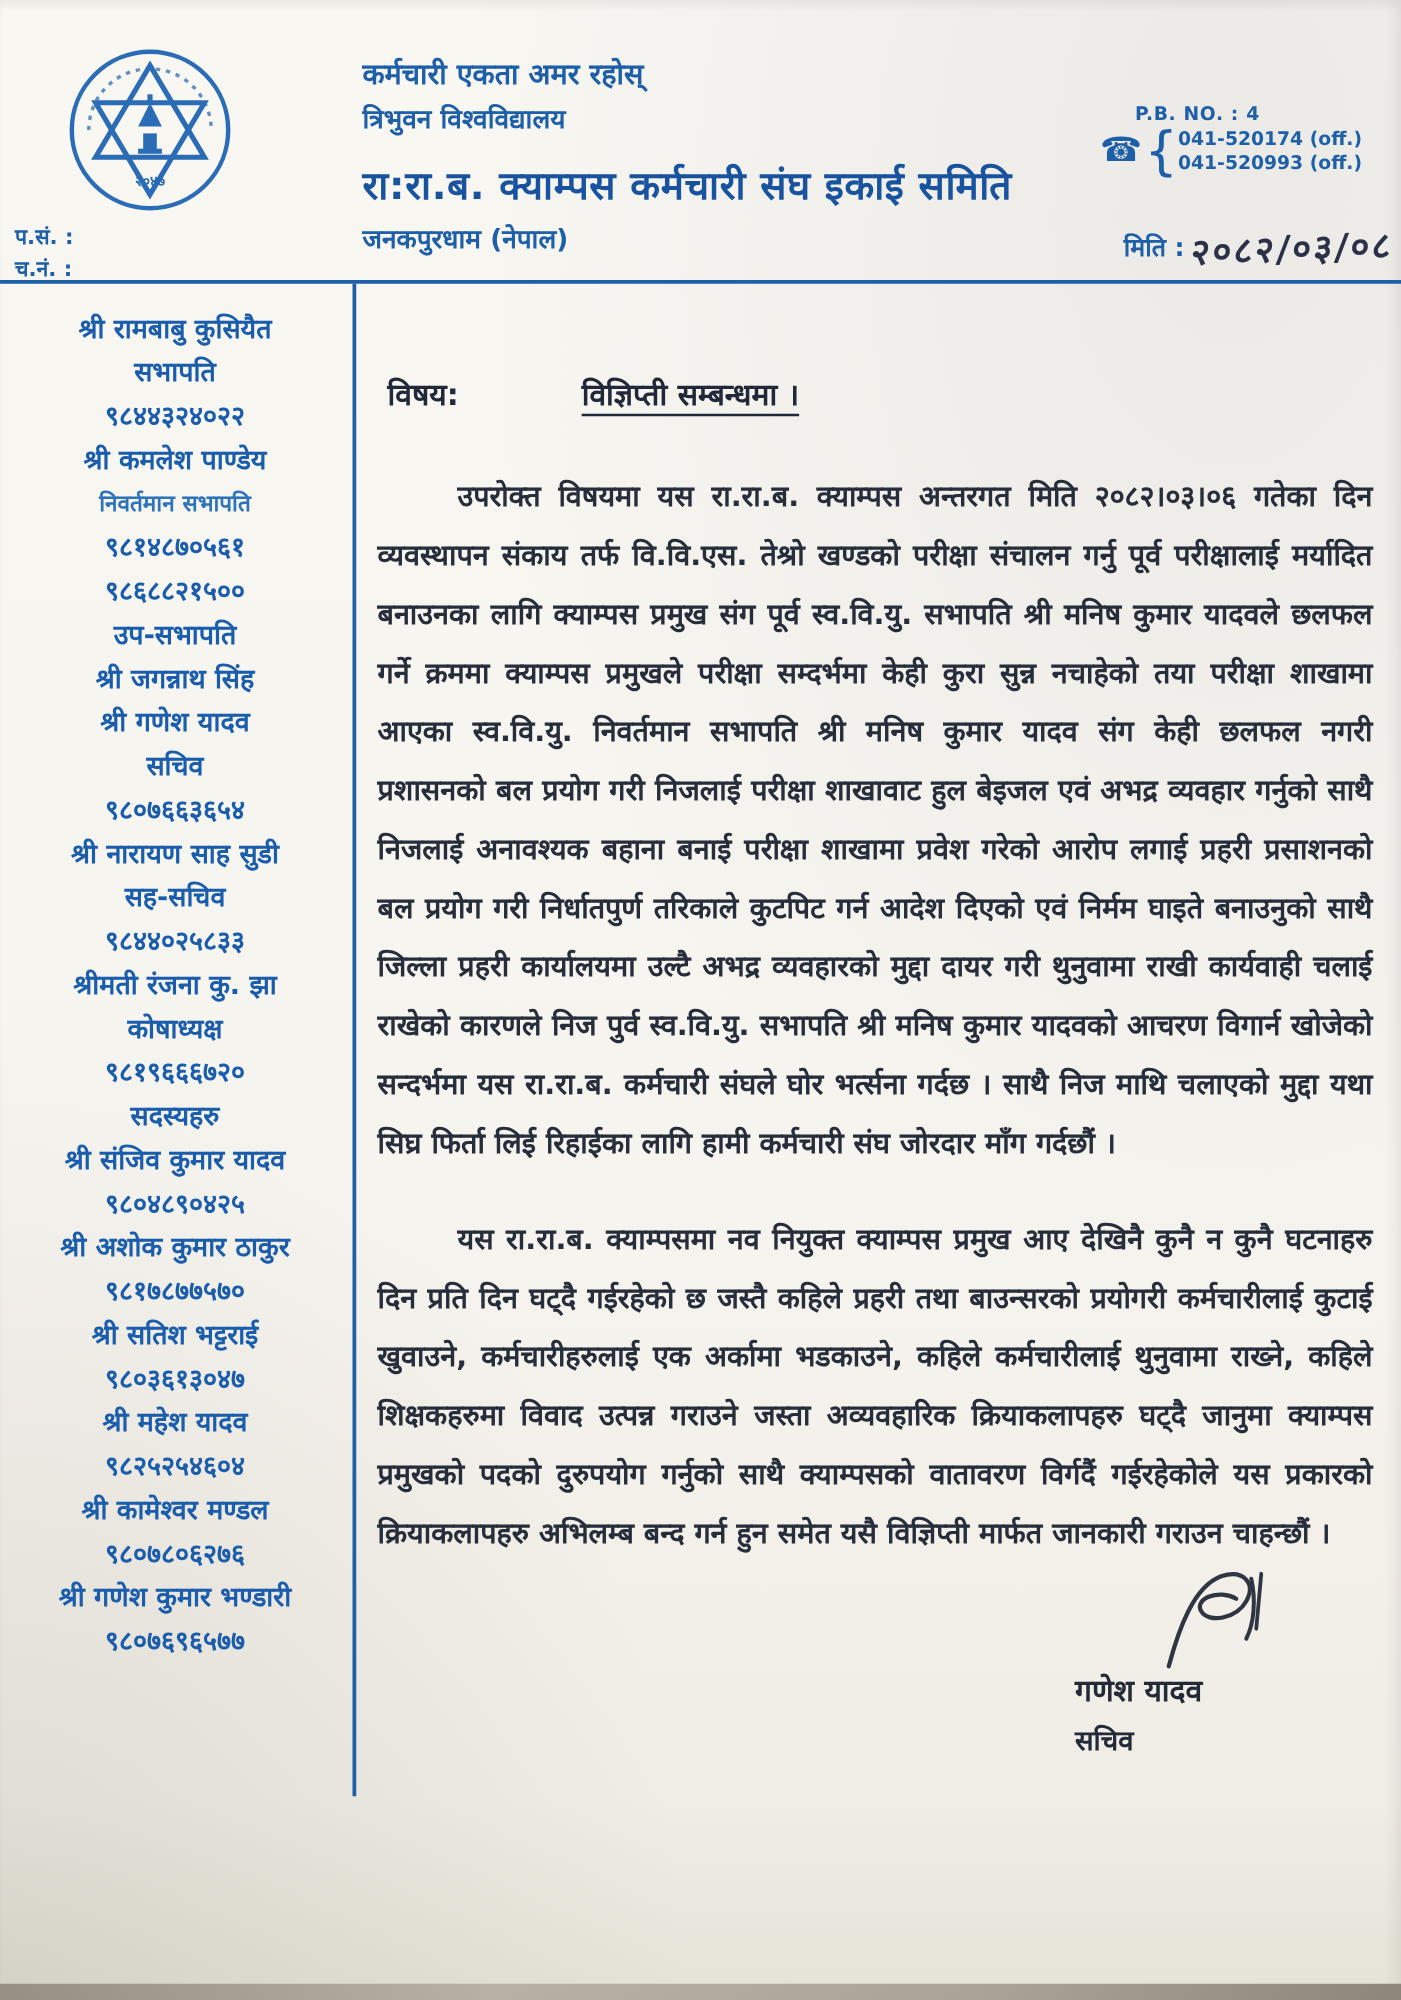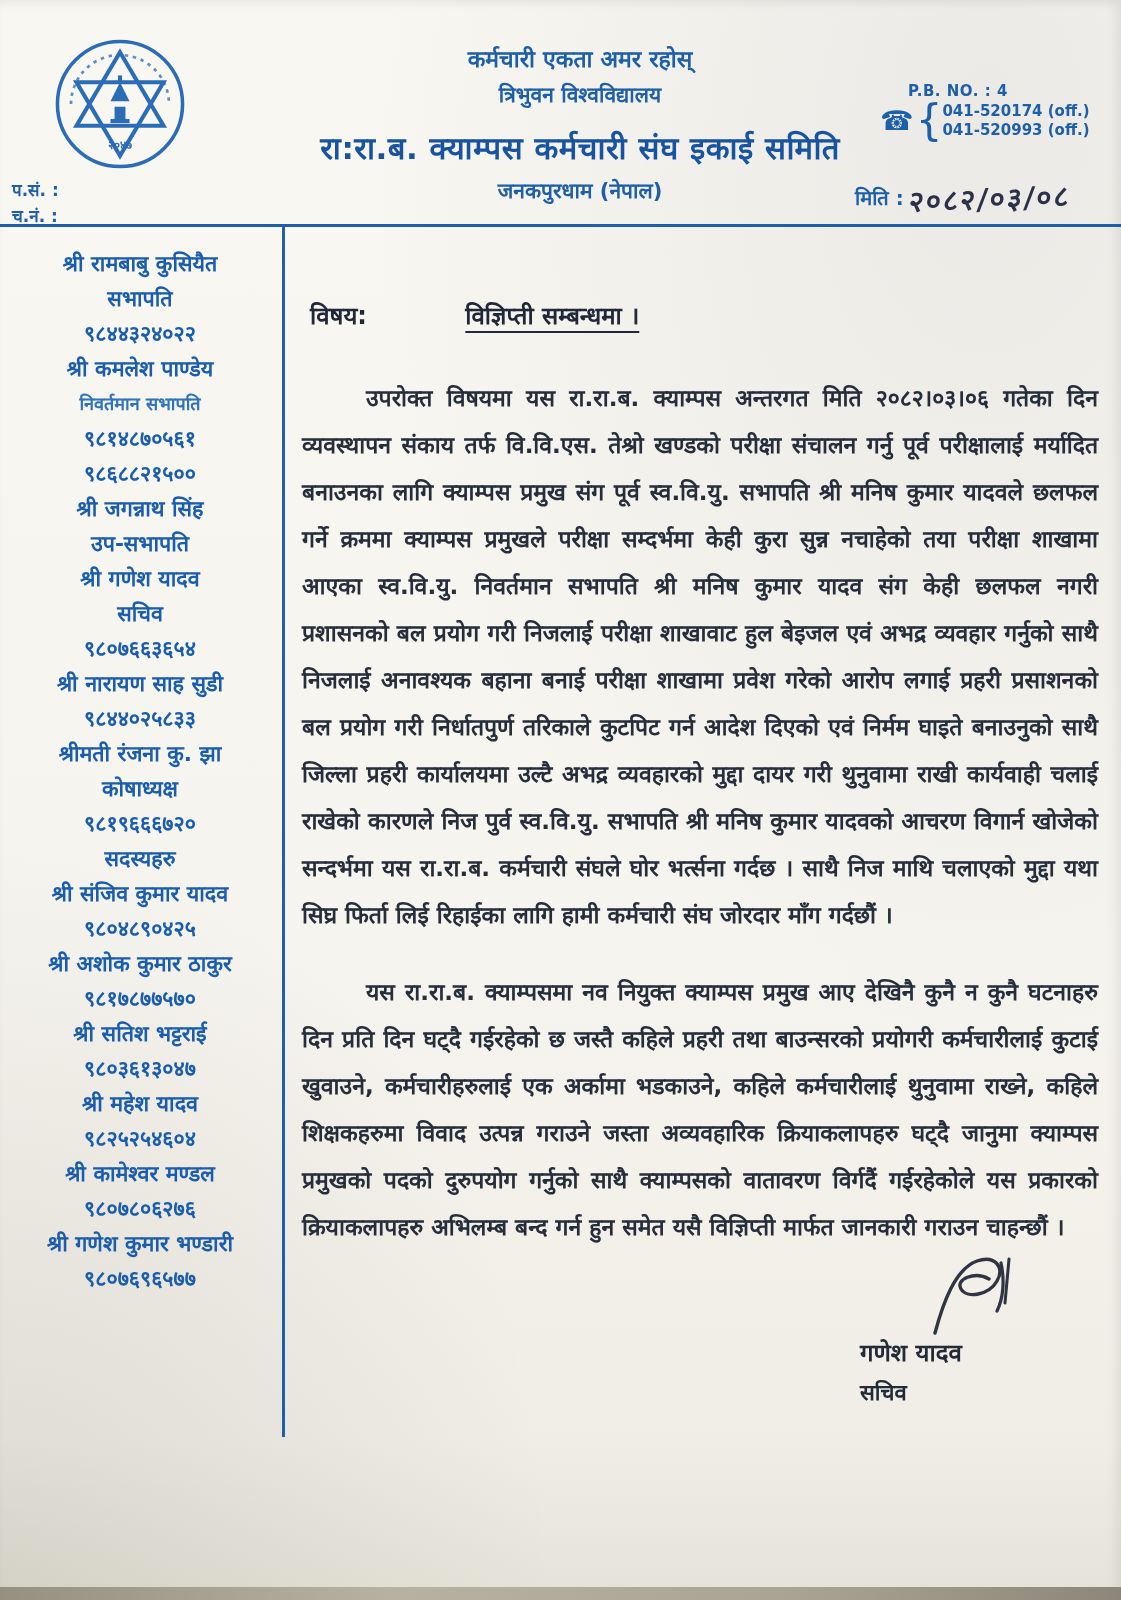--- a/index.html
+++ b/index.html
@@ -12,34 +12,34 @@
       radial-gradient(ellipse at 0% 100%, rgba(60,55,40,.10), transparent 35%),
       linear-gradient(180deg,#f9f7f2 0%,#f6f4ee 60%,#efede5 90%,#e5e2d8 100%);
     box-shadow: inset -7px 0 10px rgba(0,0,0,.05), inset 0 6px 6px rgba(0,0,0,.03);
     color:#262d3b;
   }
   .scan-bottom { position:absolute; left:0; right:0; bottom:0; height:13px;
     background:linear-gradient(90deg,#8f897b,#b3ac9e 35%,#a39d8f 70%,#837d70); opacity:.9; }
 
   
   .seal { position:absolute; left:52px; top:36px; width:136px; height:136px; }
-  .head-center { position:absolute; left:290px; top:42px; width:580px; text-align:center; color:#1d5fa8; }
+  .head-center { position:absolute; left:290px; top:42px; width:580px; text-align:left; color:#1d5fa8; }
   .slogan { font-size:23px; font-weight:bold; }
   .university { font-size:21px; font-weight:bold; margin-top:6px; }
   .org-name { font-size:31px; font-weight:bold; margin-top:18px; color:#17539f; letter-spacing:.5px; }
   .location { font-size:21px; font-weight:bold; margin-top:8px; }
   .head-right { position:absolute; left:880px; top:82px; width:230px; color:#1d5fa8; }
   .pb-no { font-size:15px; font-weight:bold; letter-spacing:.5px; padding-left:28px; }
   .phone-row { display:flex; align-items:center; margin-top:2px; }
   .tel-icon { font-size:27px; line-height:1; color:#1d5fa8; margin-right:2px; }
   .brace { font-size:42px; font-weight:normal; line-height:.9; color:#1d5fa8; }
   .phone-list { font-size:15px; font-weight:bold; line-height:1.25; }
   .ref-block { position:absolute; left:12px; top:178px; color:#1d5fa8; font-size:17px; font-weight:bold; line-height:1.5; }
   .date-row { position:absolute; left:855px; top:178px; width:260px; white-space:nowrap; }
-  .date-label { color:#1d5fa8; font-size:20px; font-weight:bold; }
+  .date-label { color:#1d5fa8; font-size:20px; font-weight:bold;margin-left:44px; }
   .date-value { display:inline-block; font-size:29px; font-weight:bold; color:#2b3148;
     transform:rotate(-2deg) skewX(-6deg); letter-spacing:2px; vertical-align:-4px; }
 
   .h-rule { position:absolute; left:0; top:224px; width:1121px; height:3px; background:#1d5fa8; }
   .v-rule { position:absolute; left:282px; top:227px; width:3px; height:1210px; background:#1d5fa8; }
 
   
   .sidebar { position:absolute; left:0; top:246px; width:280px; text-align:center; color:#1a5dac; }
   .sb-line { font-size:21.5px; font-weight:bold; line-height:35px; white-space:nowrap; }
   .sb-line.small { font-size:18px; font-weight:bold; color:#2e74ba; }
@@ -112,26 +112,27 @@
 
   <aside class="sidebar">
 
   <div class="sb-line">श्री रामबाबु कुसियैत</div>
       <div class="sb-line">सभापति</div>
       <div class="sb-line">९८४४३२४०२२</div>
       <div class="sb-line">श्री कमलेश पाण्डेय</div>
       <div class="sb-line small">निवर्तमान सभापति</div>
       <div class="sb-line">९८१४८७०५६१</div>
       <div class="sb-line">९८६८८२१५००</div>
+      <div class="sb-line">उप-सभापति</div>
       <div class="sb-line">श्री जगन्नाथ सिंह</div>
-      <div class="sb-line">उप-सभापति</div>
       <div class="sb-line">श्री गणेश यादव</div>
       <div class="sb-line">सचिव</div>
       <div class="sb-line">९८०७६६३६५४</div>
       <div class="sb-line">श्री नारायण साह सुडी</div>
+      <div class="sb-line">सह-सचिव</div>
       <div class="sb-line">९८४४०२५८३३</div>
       <div class="sb-line">श्रीमती रंजना कु. झा</div>
       <div class="sb-line">कोषाध्यक्ष</div>
       <div class="sb-line">९८१९६६६७२०</div>
       <div class="sb-line heading">सदस्यहरु</div>
       <div class="sb-line">श्री संजिव कुमार यादव</div>
       <div class="sb-line">९८०४८९०४२५</div>
       <div class="sb-line">श्री अशोक कुमार ठाकुर</div>
       <div class="sb-line">९८१७८७७५७०</div>
       <div class="sb-line">श्री सतिश भट्टराई</div>

